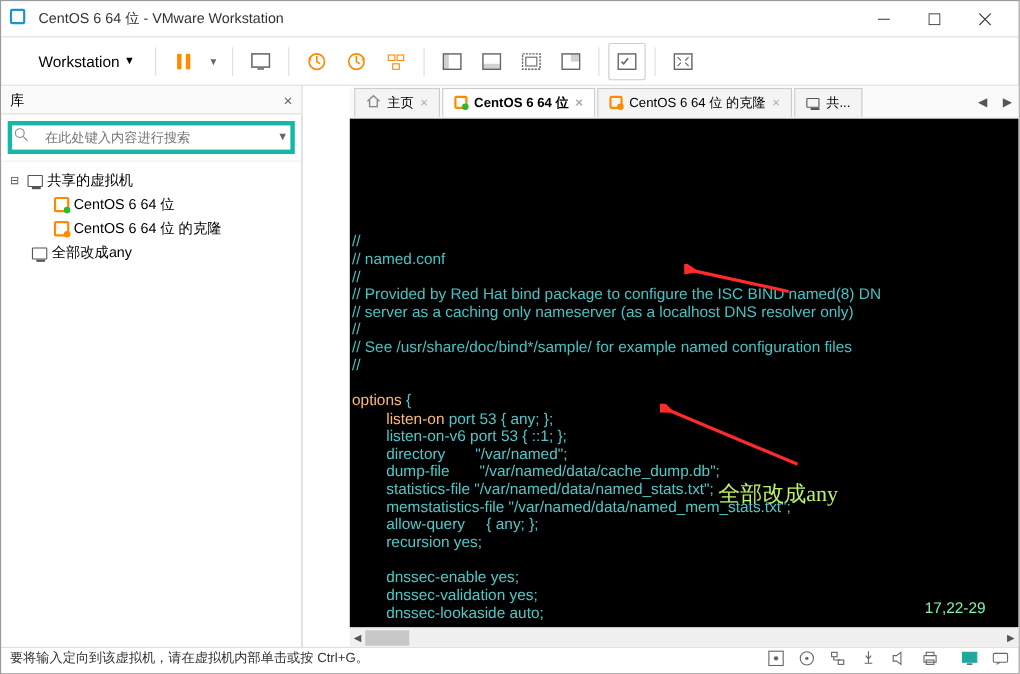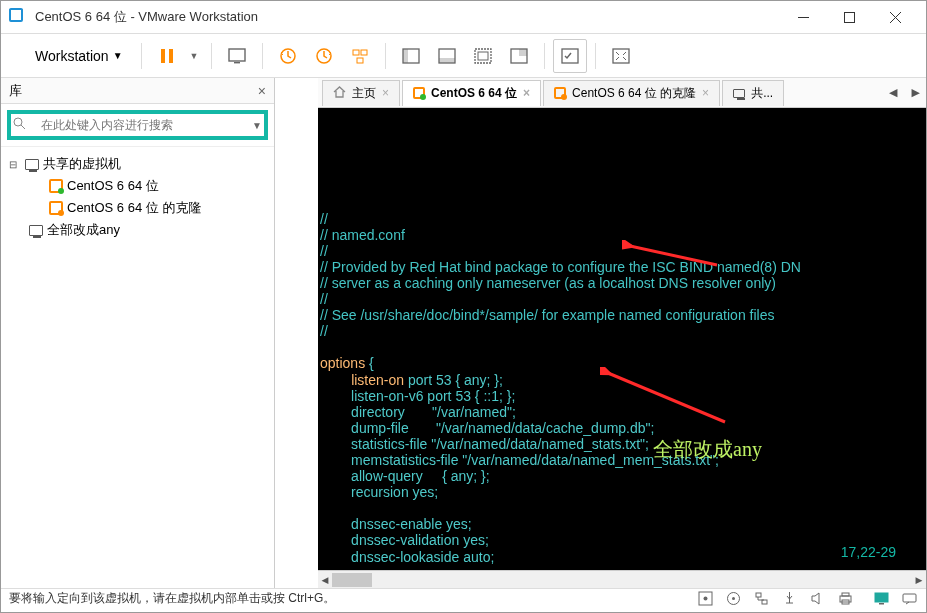--- a/index.html
+++ b/index.html
@@ -30,21 +30,21 @@
 .tab.active { background:#fff; font-weight:bold; }
 .tab .tabx { color:#aaa; font-size:12px; }
 .tabs .navbtn { margin-left:auto; padding:0 6px; cursor:pointer; font-size:11px; color:#555; }
 .main { flex:1; display:flex; flex-direction:column;margin-left:43px; }
 .terminal { flex:1; background:#000; color:#4ec9c9; font-family:"Consolas","Courier New",monospace; font-size:14px; line-height:1.15; padding:6px 2px 6px 2px; position:relative; overflow:hidden; white-space:pre; }
 .terminal .cmt { color:#44c4c4; }
 .terminal .kw { color:#fdba74; }
 .terminal .str { color:#4ec9c9; }
 .arrow { position:absolute; z-index:5; }
 .annot { position:absolute; color:#bef264; font-size:20px; font-family:"Microsoft YaHei"; }
-.cursorpos { position:absolute; right:30px; color:#14b8a6; }
+.cursorpos { position:absolute; right:30px; color:#86efac; }
 .hscroll { height:18px; background:#f0f0f0; border-top:1px solid #ccc; position:relative; }
 .hscroll .thumb { position:absolute; left:14px; top:2px; height:14px; width:40px; background:#c8c8c8; }
 .hscroll .arrl,.hscroll .arrr{position:absolute;top:2px;width:14px;height:14px;font-size:9px;color:#555;display:flex;align-items:center;justify-content:center;}
 .hscroll .arrl{left:0}.hscroll .arrr{right:0}
 .status { height:20px; display:flex; align-items:center; padding:0 8px; font-size:12px; border-top:1px solid #ddd; gap:10px; }
 .status .msg { flex:1; color:#333; }
 .sicon { width:18px; height:18px; display:flex; align-items:center; justify-content:center; }
 .vmsq { width:14px; height:14px; border:2px solid #ff8a00; border-radius:2px; display:inline-block; position:relative; }
 .vmsq.green::after{content:"";position:absolute;right:-3px;bottom:-3px;width:6px;height:6px;background:#2eb82e;border-radius:50%;}
 .vmsq.orange-after::after{content:"";position:absolute;right:-3px;bottom:-3px;width:6px;height:6px;background:#ff8a00;border-radius:50%;}

